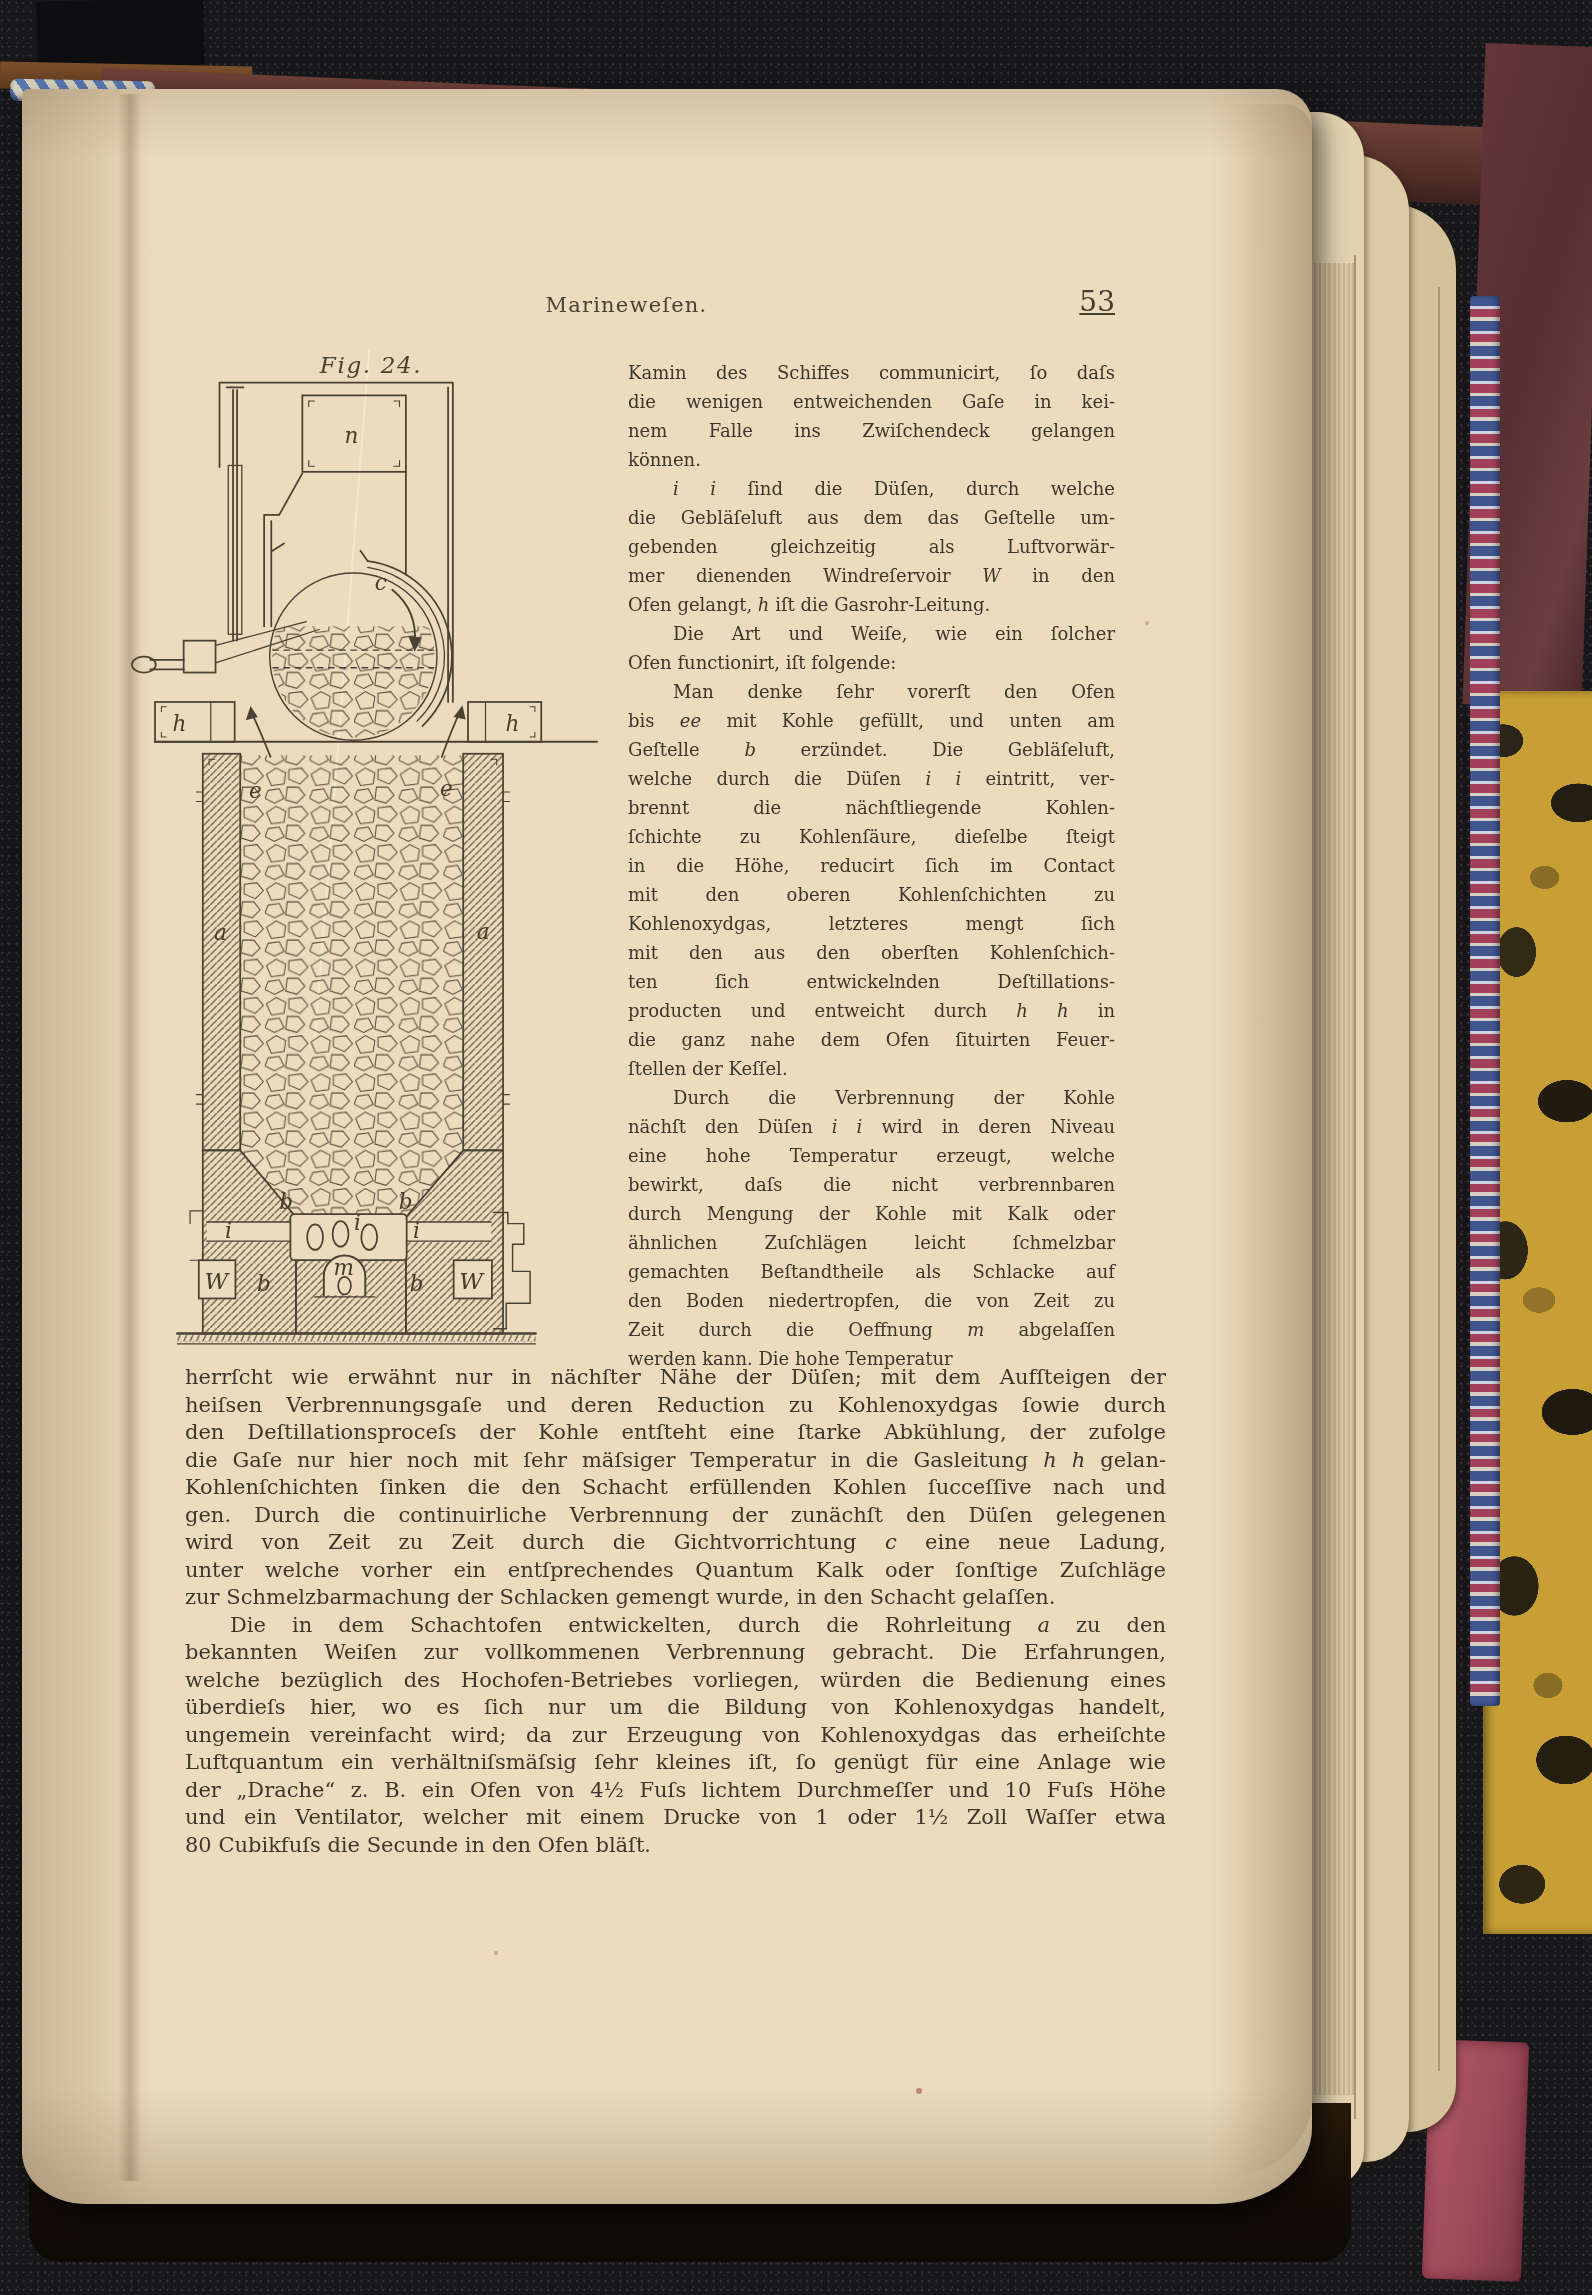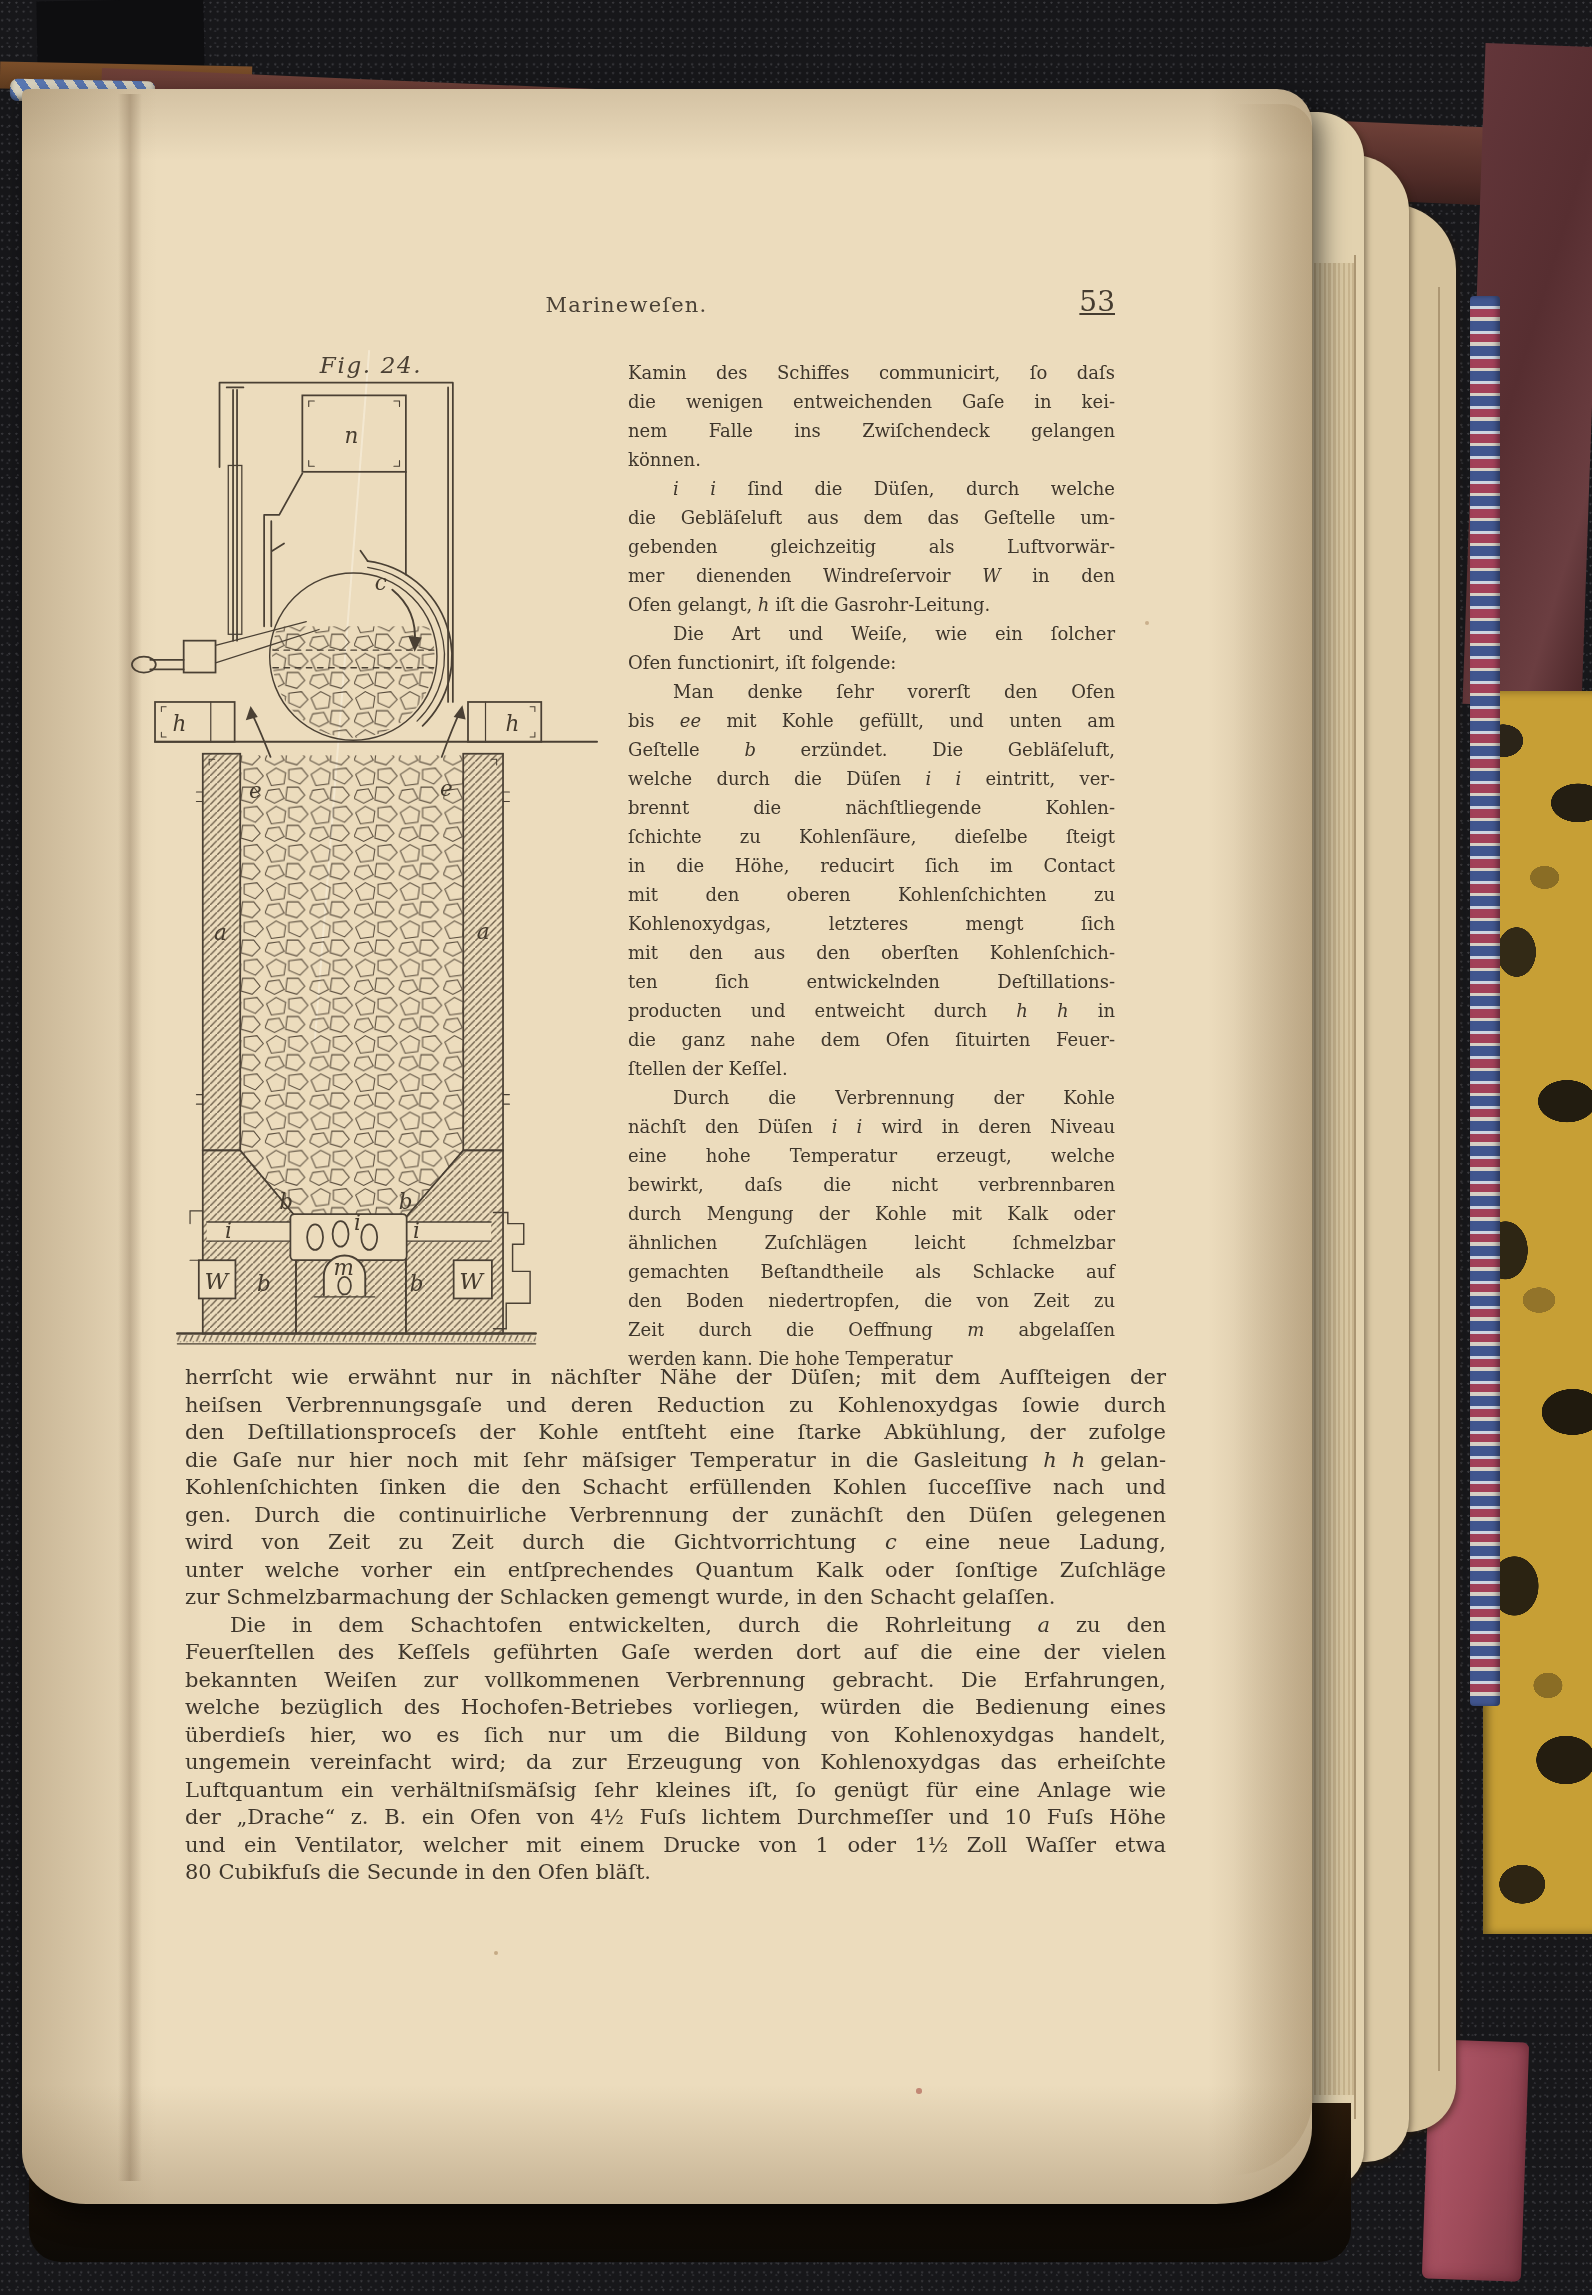--- a/index.html
+++ b/index.html
@@ -299,21 +299,20 @@
       <div class="tline"><span>den Deſtillationsproceſs der Kohle entſteht eine ſtarke Abkühlung, der zufolge</span></div>
       <div class="tline"><span>die Gaſe nur hier noch mit ſehr mäſsiger Temperatur in die Gasleitung </span><i>h h</i><span> gelan-</span></div>
       <div class="tline"><span>Kohlenſchichten ſinken die den Schacht erfüllenden Kohlen ſucceſſive nach und</span></div>
       <div class="tline"><span>gen. Durch die continuirliche Verbrennung der zunächſt den Düſen gelegenen</span></div>
       <div class="tline"><span>wird von Zeit zu Zeit durch die Gichtvorrichtung </span><i>c</i><span> eine neue Ladung,</span></div>
       <div class="tline"><span>unter welche vorher ein entſprechendes Quantum Kalk oder ſonſtige Zuſchläge</span></div>
       <div class="tline lastline"><span>zur Schmelzbarmachung der Schlacken gemengt wurde, in den Schacht gelaſſen.</span></div>
     </div>
     <div class="para indent">
       <div class="tline"><span>Die in dem Schachtofen entwickelten, durch die Rohrleitung </span><i>a</i><span> zu den</span></div>
-      <div class="tline"><span>Feuerſtellen des Keſſels geführten Gaſe werden dort auf die eine der vielen</span></div>
       <div class="tline"><span>bekannten Weiſen zur vollkommenen Verbrennung gebracht.  Die Erfahrungen,</span></div>
       <div class="tline"><span>welche bezüglich des Hochofen-Betriebes vorliegen, würden die Bedienung eines</span></div>
       <div class="tline"><span>überdieſs hier, wo es ſich nur um die Bildung von Kohlenoxydgas handelt,</span></div>
       <div class="tline"><span>ungemein vereinfacht wird;  da zur Erzeugung von Kohlenoxydgas das erheiſchte</span></div>
       <div class="tline"><span>Luftquantum ein verhältniſsmäſsig ſehr kleines iſt, ſo genügt für eine Anlage wie</span></div>
       <div class="tline"><span>der „Drache“ z. B. ein Ofen von 4½ Fuſs lichtem Durchmeſſer und 10 Fuſs Höhe</span></div>
       <div class="tline"><span>und ein Ventilator, welcher mit einem Drucke von 1 oder 1½ Zoll Waſſer etwa</span></div>
       <div class="tline lastline"><span>80 Cubikfuſs die Secunde in den Ofen bläſt.</span></div>
     </div>
   </div>

